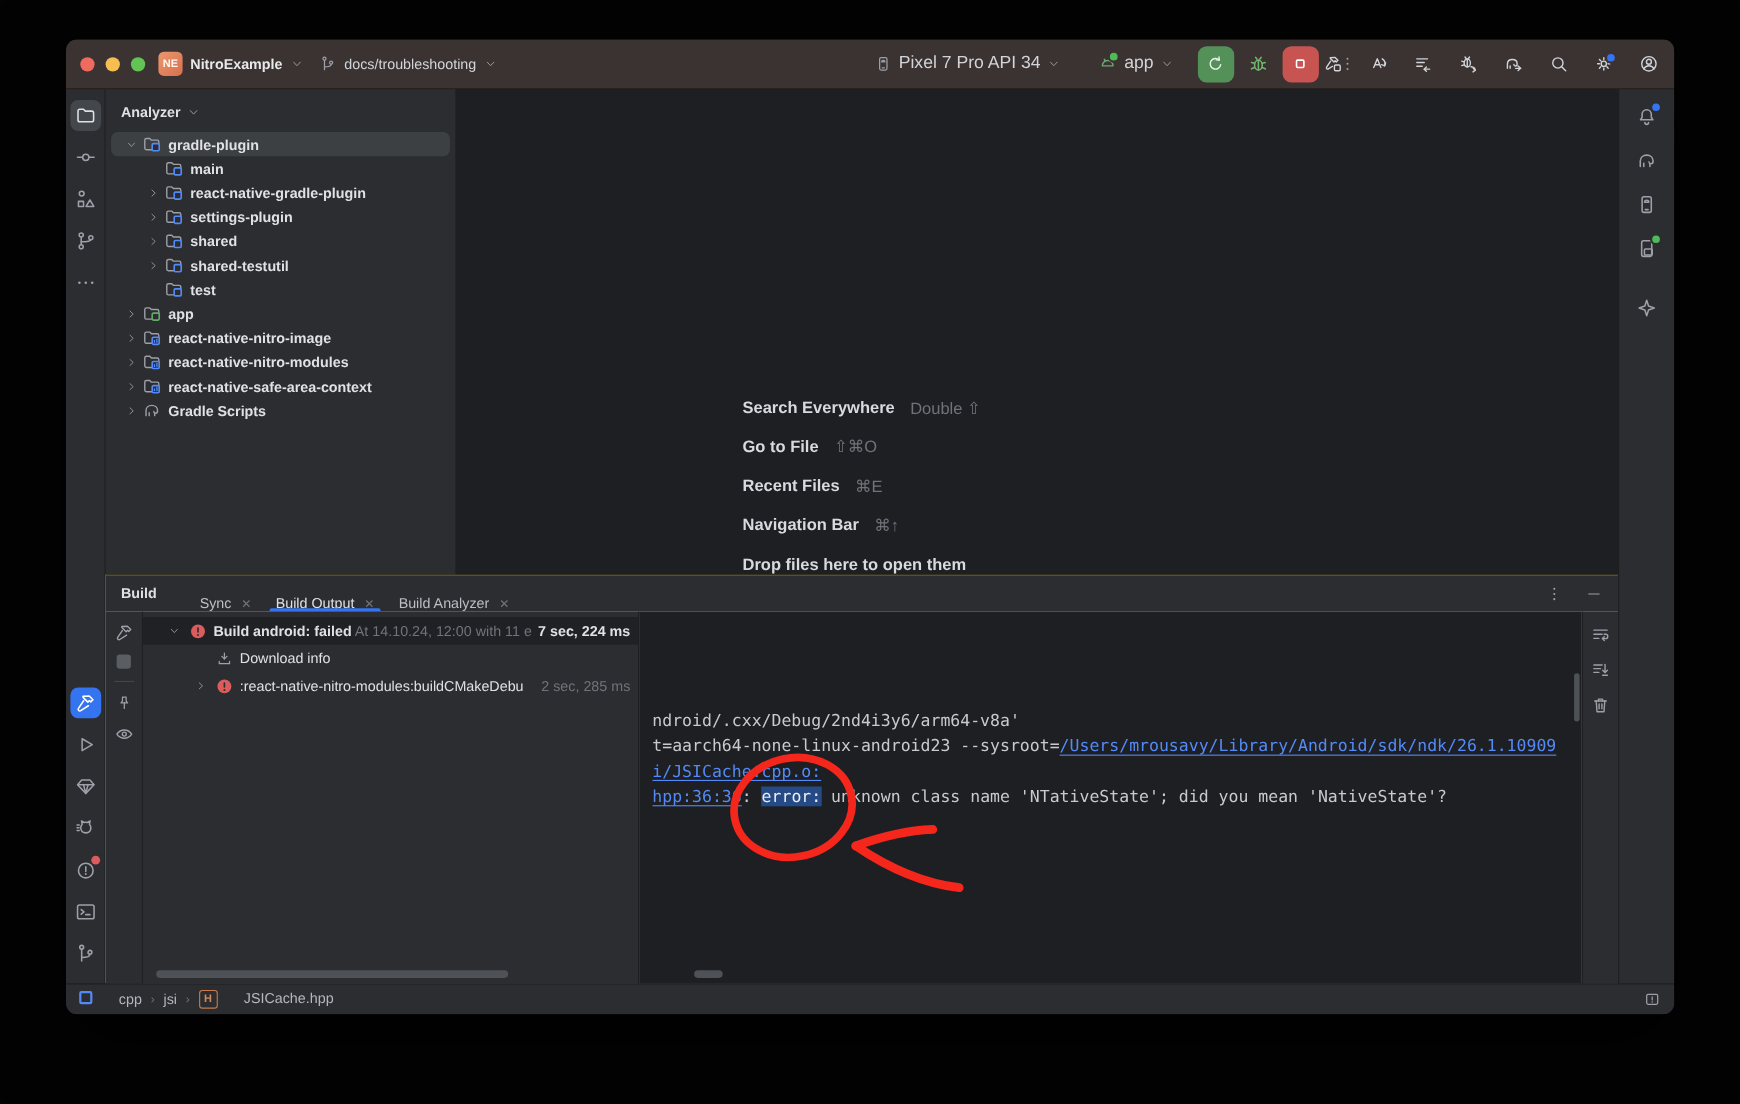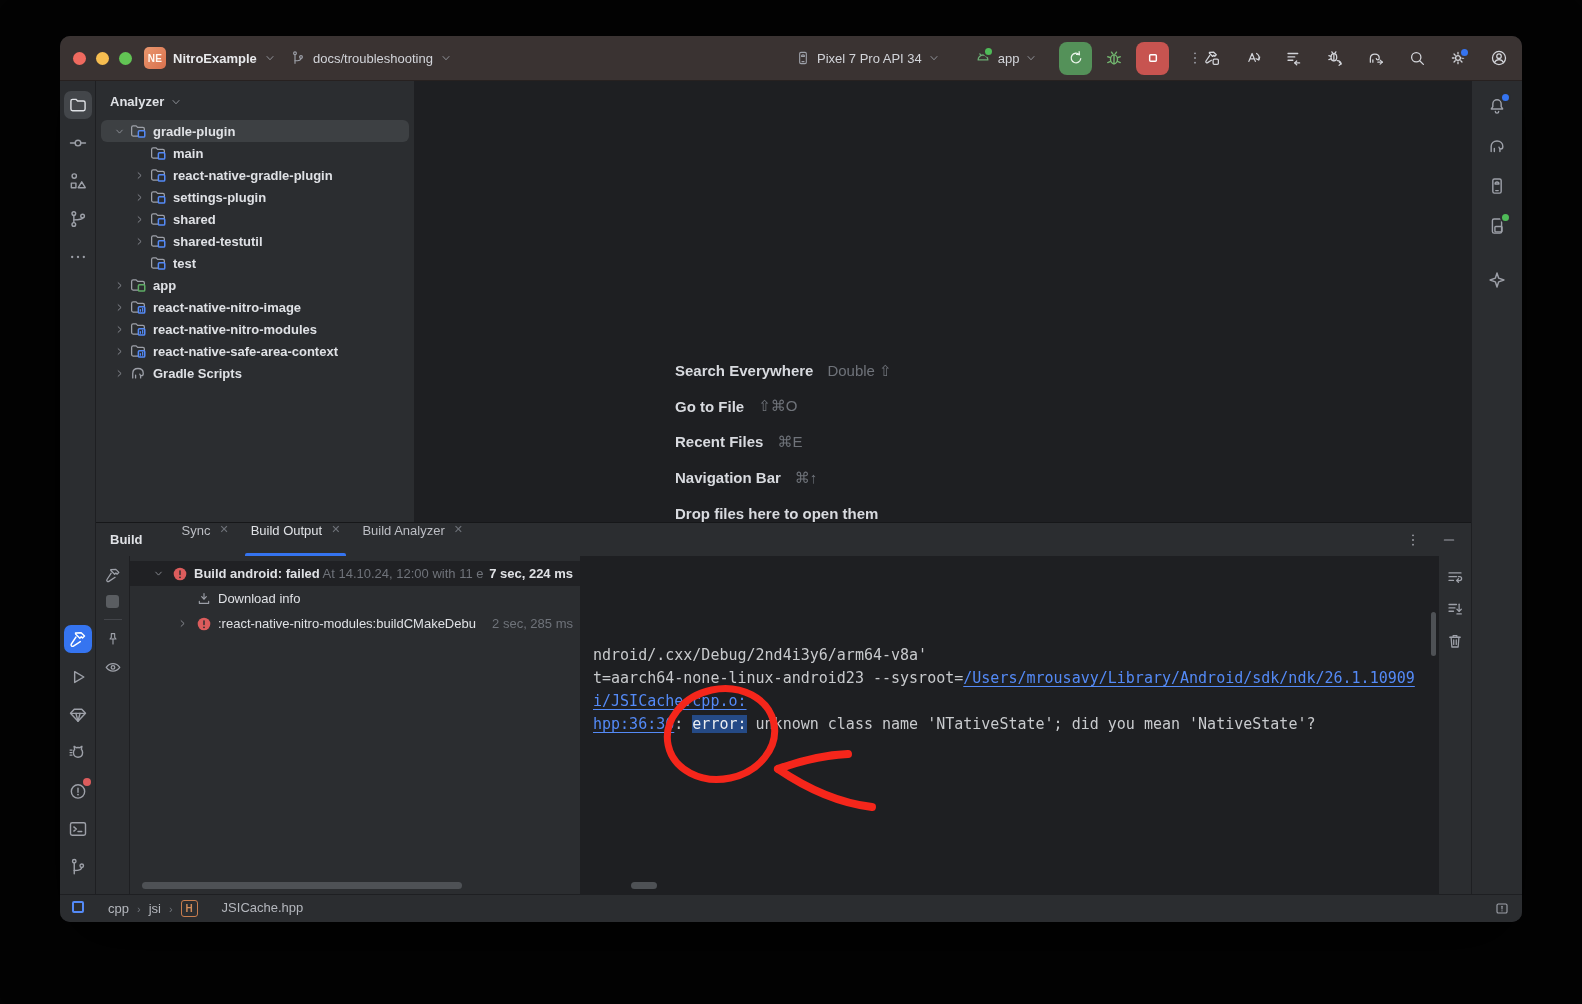--- a/index.html
+++ b/index.html
@@ -10,21 +10,21 @@
   .titlebar{position:relative;height:44px;flex:none;background:#3a3332;border-bottom:1px solid #272120;}
   .lights{position:absolute;left:13px;top:16px;display:flex;gap:10px;}
   .light{width:13px;height:13px;border-radius:50%;cursor:pointer;}
   .light.red{background:#ef6a5f;} .light.yellow{background:#f6bd50;} .light.green{background:#62c454;}
   .tb-group{position:absolute;top:0;height:44px;display:flex;align-items:center;gap:7px;cursor:pointer;color:#d2d4d9;font-size:13px;}
   .tb-group.proj{left:84px;} .tb-group.branch{left:230px;}
   .tb-label.strong{font-weight:700;color:#e8e9eb;}
   .ne-badge{width:22px;height:22px;border-radius:5px;background:linear-gradient(135deg,#e9976e,#d9714e);color:#fff7f0;font-size:10px;font-weight:700;display:flex;align-items:center;justify-content:center;letter-spacing:.2px;}
   .tb-center{position:absolute;left:735px;top:0;height:44px;display:flex;align-items:center;gap:12px;}
   .tb-right{position:absolute;right:14px;top:0;height:44px;display:flex;align-items:center;gap:23px;color:#ced0d6;}
-  .tb-btn{position:relative;display:flex;align-items:center;gap:6px;color:#d2d4d9;font-size:13px;cursor:pointer;}
+  .tb-btn{position:relative;display:flex;align-items:center;gap:6px;color:#d2d4d9;font-size:16px;cursor:pointer;}
   .sq-btn{width:33px;height:33px;border-radius:8px;display:flex;align-items:center;justify-content:center;cursor:pointer;flex:none;}
   .sq-btn.run{background:#549159;color:#eaf4ea;}
   .sq-btn.stop{background:#c75450;color:#fff;}
   .bug-green{color:#72b56f;}
   .android-ic{color:#6aab73;position:relative;}
 
   .ic{display:inline-flex;flex:none;}
   .ic svg{width:100%;height:100%;display:block;}
   .ic-12{width:12px;height:12px;} .ic-16{width:16px;height:16px;}
   .ic-18{width:18px;height:18px;} .ic-20{width:20px;height:20px;}
@@ -64,21 +64,21 @@
   .shortcuts{position:absolute;left:260px;top:272px;}
   .sc-row{height:35.6px;display:flex;align-items:center;font-size:15px;white-space:nowrap;}
   .sc-label{color:#d8dadf;font-weight:600;}
   .sc-keys{color:#6f737a;margin-left:14px;font-weight:400;}
 
   
   .build-panel{flex:1;display:flex;flex-direction:column;border-top:1px solid #161719;min-height:0;background:#fde047;}
   .build-header{height:33px;flex:none;display:flex;align-items:center;padding:0 14px;background:#2b2d30;}
   .bp-title{font-weight:700;font-size:13px;color:#dfe1e5;margin-right:28px;}
   .tabs{display:flex;height:33px;}
-  .tab{height:33px;display:flex;align-items:flex-start;padding:0 11px;font-size:13px;color:#bcbec4;position:relative;cursor:pointer;gap:9px;}
+  .tab{height:33px;display:flex;align-items:flex-end;padding:0 11px;font-size:13px;color:#bcbec4;position:relative;cursor:pointer;gap:9px;}
   .tab.selected{color:#dfe1e5;}
   .tab.selected::after{content:"";position:absolute;left:5px;right:5px;bottom:0;height:3px;background:#3574f0;border-radius:2px 2px 0 0;}
   .tab-close{color:#6f737a;font-size:11px;}
   .bp-actions{margin-left:auto;display:flex;align-items:center;gap:20px;color:#9da0a8;}
 
   .build-body{flex:1;display:flex;min-height:0;}
   .build-tools{width:33px;flex:none;background:#2b2d30;border-right:1px solid #1e1f22;display:flex;flex-direction:column;align-items:center;padding-top:10px;gap:11px;color:#9da0a8;}
   .bt-divider{width:18px;height:1px;background:#43454a;}
   .stop-square{width:13px;height:13px;border-radius:3px;background:#5a5d61;}
 

